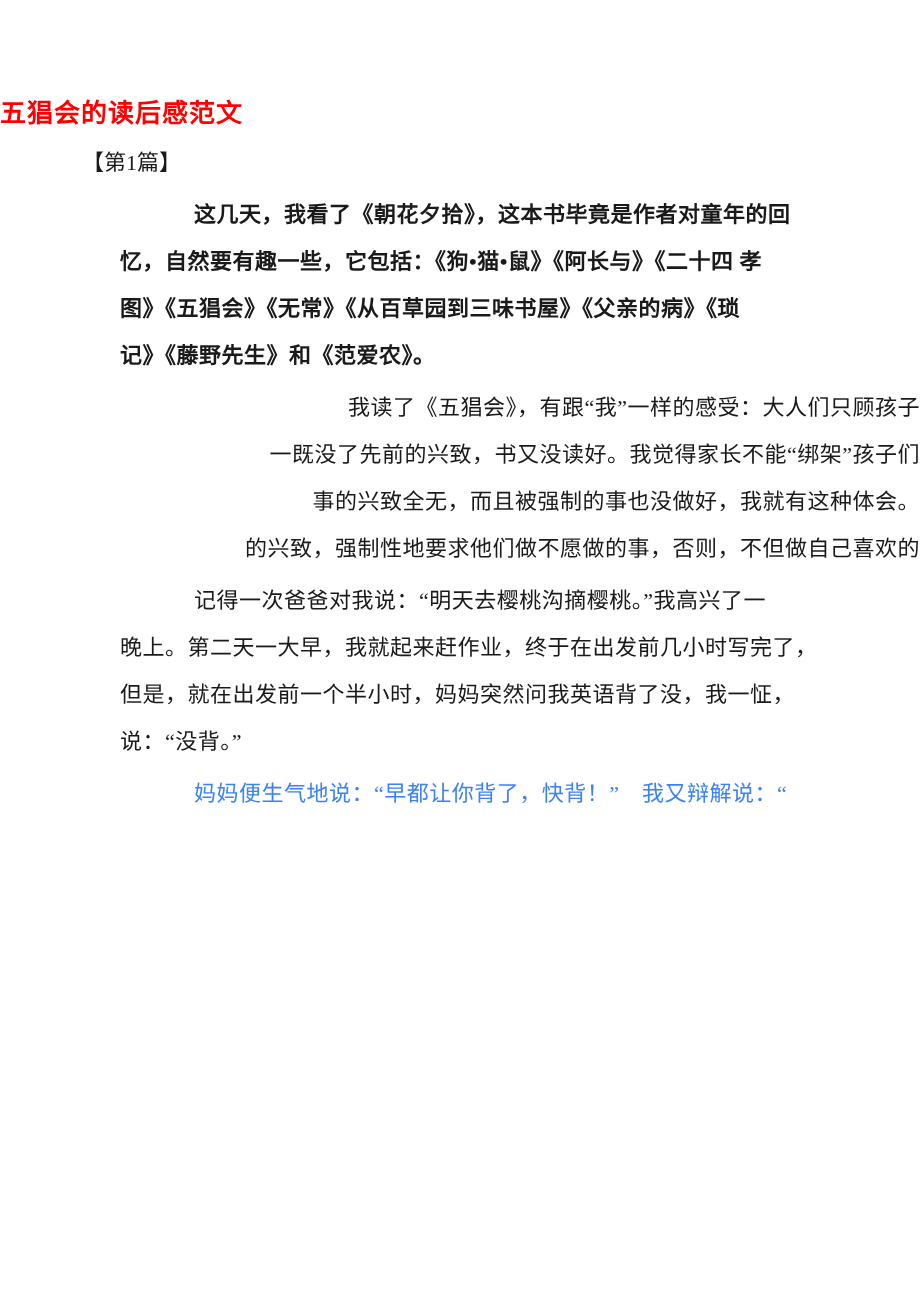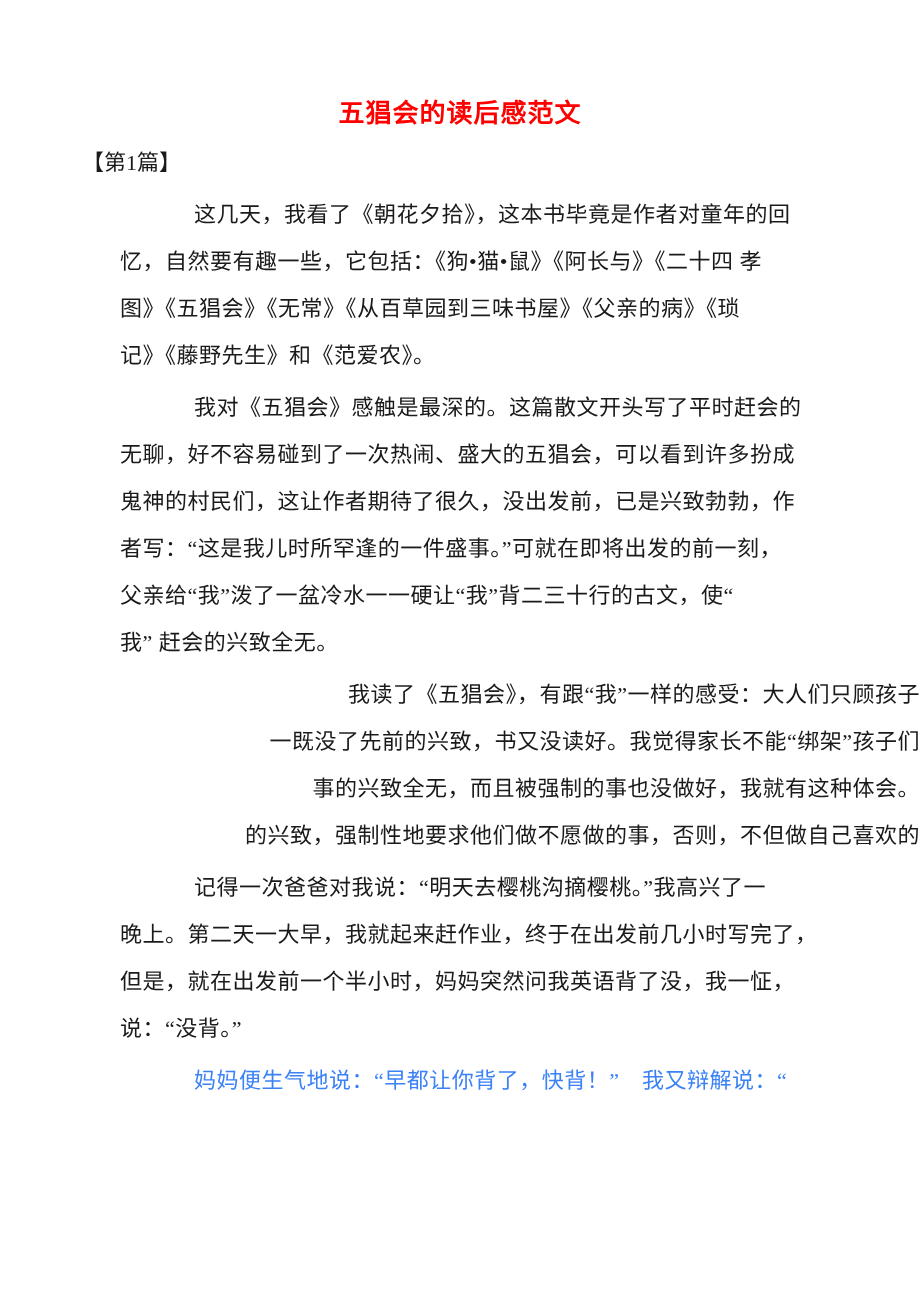--- a/index.html
+++ b/index.html
@@ -19,21 +19,20 @@
     height: 1302px;
     padding-top: 92px;
     box-sizing: border-box;
   }
   .title {
     margin: 0;
     font-size: 26px;
     line-height: 44px;
     height: 44px;
     font-weight: bold;
-    text-align: center;
     letter-spacing: 1px;
     white-space: nowrap;
   }
   .section-label {
     margin-top: 3px;
     font-size: 22px;
     line-height: 47px;
     height: 47px;
     padding-left: 82px;
     white-space: nowrap;
@@ -54,35 +53,27 @@
   }
 </style>
 </head>
 <body style="background: rgb(255, 255, 255);">
 
 <div class="page">
   <h1 class="title" style="color: rgb(255, 0, 0);">五猖会的读后感范文</h1>
 
   <div class="section-label" style="color: rgb(26, 26, 26);">【第1篇】</div>
 
-  <div class="para" style="color: rgb(26, 26, 26);">
+  <div class="para" style="color: rgb(26, 26, 26); font-weight: bold;">
       <div class="line first">这几天，我看了《朝花夕拾》，这本书毕竟是作者对童年的回</div>
       <div class="line">忆，自然要有趣一些，它包括：《狗•猫•鼠》《阿长与》《二十四 孝</div>
       <div class="line">图》《五猖会》《无常》《从百草园到三味书屋》《父亲的病》《琐</div>
       <div class="line">记》《藤野先生》和《范爱农》。</div>
     </div>
 
-  <div class="para" style="color: rgb(26, 26, 26);">
-      <div class="line first">我对《五猖会》感触是最深的。这篇散文开头写了平时赶会的</div>
-      <div class="line">无聊，好不容易碰到了一次热闹、盛大的五猖会，可以看到许多扮成</div>
-      <div class="line">鬼神的村民们，这让作者期待了很久，没出发前，已是兴致勃勃，作</div>
-      <div class="line">者写：“这是我儿时所罕逢的一件盛事。”可就在即将出发的前一刻，</div>
-      <div class="line">父亲给“我”泼了一盆冷水一一硬让“我”背二三十行的古文，使“</div>
-      <div class="line">我” 赶会的兴致全无。</div>
-    </div>
 
   <div class="para" style="color: rgb(26, 26, 26); text-align: right;">
       <div class="line first">我读了《五猖会》，有跟“我”一样的感受：大人们只顾孩子</div>
       <div class="line">一既没了先前的兴致，书又没读好。我觉得家长不能“绑架”孩子们</div>
       <div class="line">事的兴致全无，而且被强制的事也没做好，我就有这种体会。</div>
       <div class="line">的兴致，强制性地要求他们做不愿做的事，否则，不但做自己喜欢的</div>
     </div>
 
   <div class="para" style="color: rgb(26, 26, 26);">
       <div class="line first">记得一次爸爸对我说：“明天去樱桃沟摘樱桃。”我高兴了一</div>

